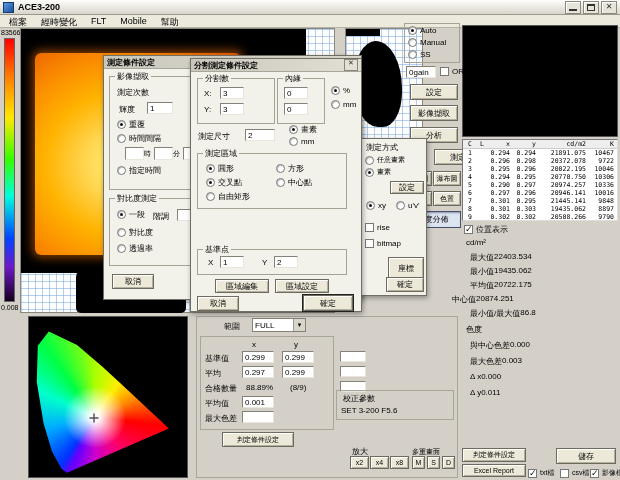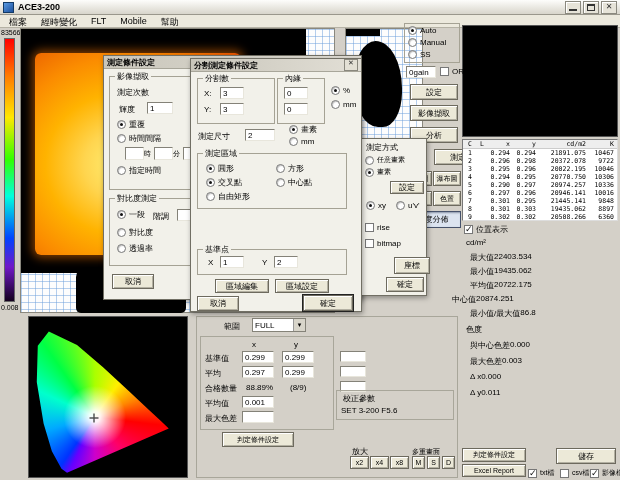--- a/index.html
+++ b/index.html
@@ -206,21 +206,21 @@
         <span>0.303</span>
         <span>19435.062</span>
         <span>8897</span>
       </div>
       <div class="r">
         <span>9</span>
         <span></span>
         <span>0.302</span>
         <span>0.302</span>
         <span>20508.266</span>
-        <span>6360</span>
+        <span>9790</span>
       </div>
     </div>
 
   <div class="row abs" style="left:464px;top:224px">
       <span class="cb on"></span>
       <span class="lbl">位置表示</span>
     </div>
   <div class="abs lbl" style="left:466px;top:238px">cd/m²</div>
   <div class="statrow" style="left:470px;top:252px;width:146px">
       <span>最大值</span>
@@ -391,21 +391,21 @@
         <span class="lbl">u'v'</span>
       </div>
     <div class="row abs" style="left:31px;top:84px">
         <span class="cb"></span>
         <span class="lbl">rise</span>
       </div>
     <div class="row abs" style="left:31px;top:100px">
         <span class="cb"></span>
         <span class="lbl">bitmap</span>
       </div>
-    <div class="abs b3" style="left:60px;top:118px;width:36px;height:17px">座標</div>
+    <div class="abs b3" style="left:54px;top:118px;width:36px;height:23px">座標</div>
     <div class="abs b3" style="left:52px;top:138px;width:38px;height:15px">確定</div>
   </div>
 
   <div class="abs dlg" style="left:190px;top:58px;width:172px;height:254px;z-index:7">
     <div class="dlgtitle">
       <span>分割測定條件設定</span>
       <span class="dlgclose"></span>
     </div>
     <div class="gb" style="left:6px;top:19px;width:78px;height:46px">
       <span class="gb-lab">分割數</span>

